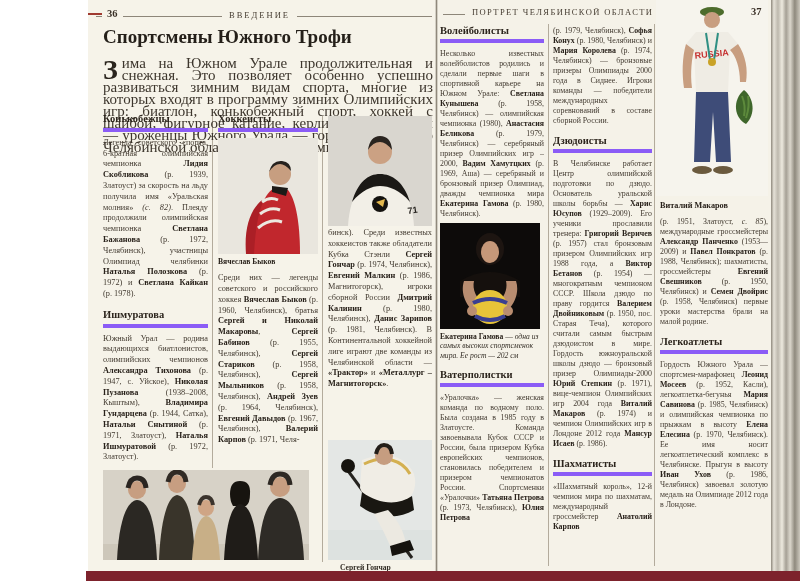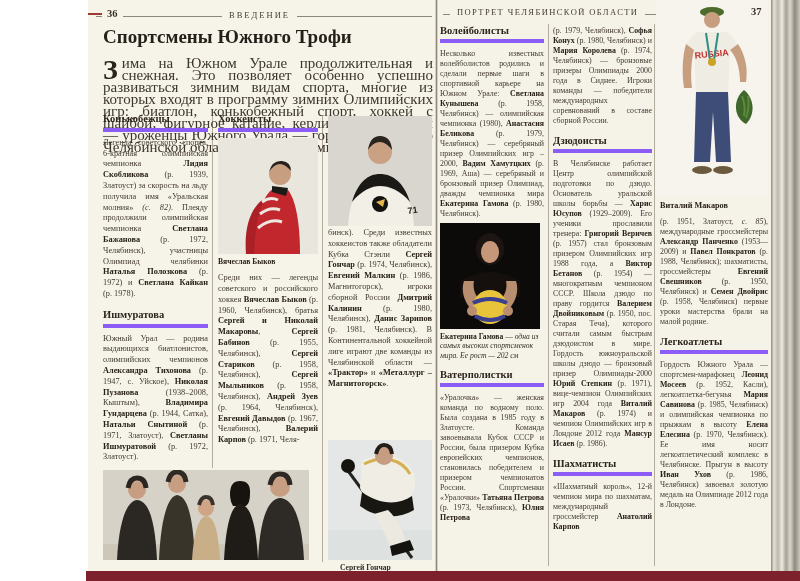--- a/index.html
+++ b/index.html
@@ -59,21 +59,21 @@
 <div class="title">Спортсмены Южного Трофи</div>
 <div class="intro">Зима на Южном Урале продолжительная и снежная. Это позволяет особенно успешно развиваться зимним видам спорта, многие из которых входят в программу зимних Олимпийских игр: биатлон, конькобежный спорт, хоккей с шайбой, фигурное катание, керлинг. Спортсмены — уроженцы Южного Урала — гордость не только Челябинской области, но и всего мира.</div>
 
 <div class="vrule" style="left:212px;top:116px;height:352px;"></div>
 <div class="vrule" style="left:322px;top:116px;height:446px;"></div>
 
 <div class="col col-l" style="left:103px;top:114px;width:105px;height:356px;">
   <div class="sec">Конькобежцы</div>
   <div class="p">Легенда советского спорта, 6-кратная олимпийская чемпионка <b>Лидия Скобликова</b> (р. 1939, Златоуст) за скорость на льду получила имя «Уральская молния» <i>(с. 82)</i>. Плеяду продолжили олимпийская чемпионка <b>Светлана Бажанова</b> (р. 1972, Челябинск), участницы Олимпиад челябинки <b>Наталья Полозкова</b> (р. 1972) и <b>Светлана Кайкан</b> (р. 1978).</div>
   <div class="sec gap">Ишмуратова</div>
-  <div class="p">Южный Урал — родина выдающихся биатлонистов, олимпийских чемпионов <b>Александра Тихонова</b> (р. 1947, с. Уйское), <b>Николая Пузанова</b> (1938–2008, Кыштым), <b>Владимира Гундарцева</b> (р. 1944, Сатка), <b>Натальи Снытиной</b> (р. 1971, Златоуст), <b>Светланы Ишмуратовой</b> (р. 1972, Златоуст).</div>
+  <div class="p">Южный Урал — родина выдающихся биатлонистов, олимпийских чемпионов <b>Александра Тихонова</b> (р. 1947, с. Уйское), <b>Николая Пузанова</b> (1938–2008, Кыштым), <b>Владимира Гундарцева</b> (р. 1944, Сатка), <b>Натальи Снытиной</b> (р. 1971, Златоуст), <b>Наталья Ишмуратовой</b> (р. 1972, Златоуст).</div>
 </div>
 
 <div class="abs" style="left:103px;top:470px;width:206px;height:90px;">
   <svg width="206" height="90" viewBox="0 0 206 90">
     <rect width="206" height="90" fill="#d7d2c7"></rect>
     <rect y="74" width="206" height="16" fill="#cdc7ba"></rect>
     <circle cx="34" cy="20" r="9" fill="#c79e81"></circle>
       <path d="M25 18 q2 -10 9 -10 q8 0 9 10" stroke="#2a2521" stroke-width="5" fill="none"></path>
     <path d="M14 90 C16 50 24 31 34 30 C46 31 52 50 54 90 Z" fill="#2b2823"></path>
     <circle cx="74" cy="14" r="9" fill="#c79e81"></circle>
@@ -136,21 +136,21 @@
     <path d="M34 52 C50 64 70 66 84 56 L86 70 C70 80 48 78 32 66 Z" fill="#191712"></path>
     <path d="M60 70 C70 80 76 92 78 104 L64 110 C58 96 52 84 46 74 Z" fill="#ece9e1"></path>
     <path d="M62 106 l20 -6 l4 10 l-22 6 Z" fill="#15130f"></path>
     <circle cx="56" cy="16" r="9" fill="#c69d80"></circle>
     <path d="M48 14 q2 -9 8 -9 q7 0 8 9" stroke="#221d18" stroke-width="4" fill="none"></path>
   </svg>
 </div>
 <div class="abs-cap" style="left:340px;top:563px;width:90px;"><b>Сергей Гончар</b></div>
 
 <div class="runline" style="left:443px;top:14px;width:322px;"></div>
-<div class="runhead" style="left:450px;top:7px;letter-spacing:1.4px;background:#f5f2e8;">ПОРТРЕТ ЧЕЛЯБИНСКОЙ ОБЛАСТИ</div>
+<div class="runhead" style="left:465px;top:7px;letter-spacing:1.4px;background:#f5f2e8;">ПОРТРЕТ ЧЕЛЯБИНСКОЙ ОБЛАСТИ</div>
 <div class="pagenum" style="left:746px;top:6px;background:transparent;z-index:7;">37</div>
 
 <div class="vrule" style="left:548px;top:24px;height:542px;"></div>
 <div class="vrule" style="left:654px;top:24px;height:542px;"></div>
 
 <div class="col col-r" style="left:440px;top:26px;width:104px;height:542px;">
   <div class="sec">Волейболисты</div>
   <div class="p">Несколько известных волейболистов родились и сделали первые шаги в спортивной карьере на Южном Урале: <b>Светлана Кунышева</b> (р. 1958, Челябинск) — олимпийская чемпионка (1980), <b>Анастасия Беликова</b> (р. 1979, Челябинск) — серебряный призер Олимпийских игр – 2000, <b>Вадим Хамутцких</b> (р. 1969, Аша) — серебряный и бронзовый призер Олимпиад, дважды чемпионка мира <b>Екатерина Гамова</b> (р. 1980, Челябинск).</div>
   <div class="figure">
     <svg width="100" height="106" viewBox="0 0 100 106">

